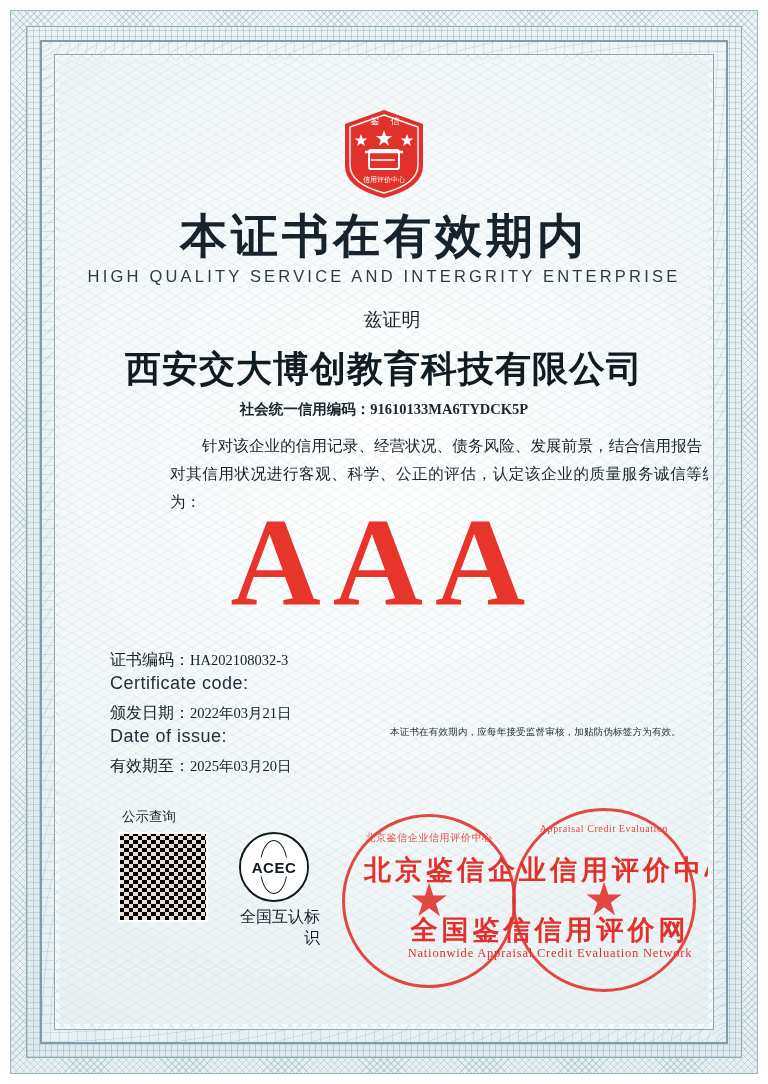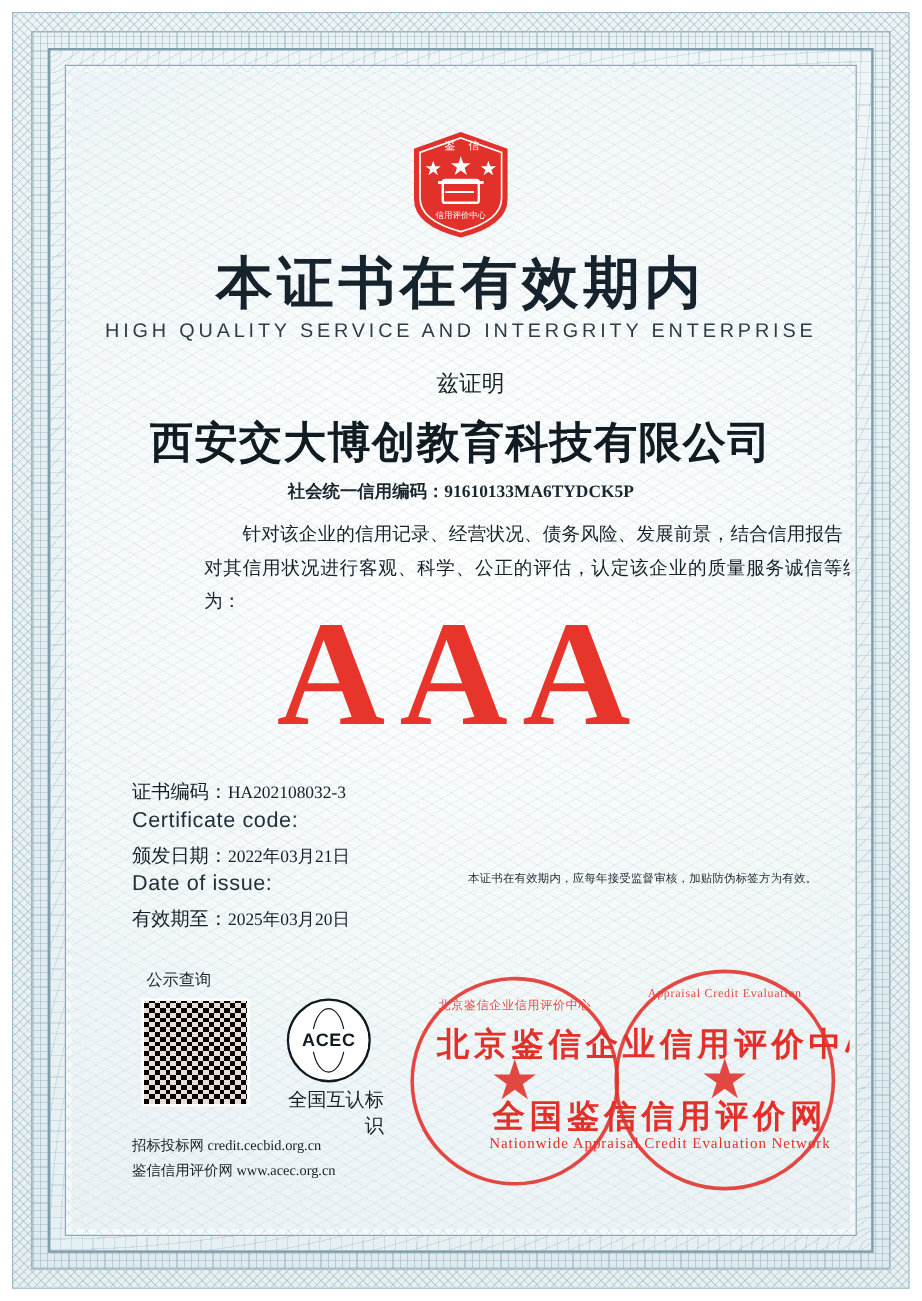--- a/index.html
+++ b/index.html
@@ -423,19 +423,15 @@
     </div>
     <div class="seal seal-right">
       <div class="star">★</div>
       <div class="seal-arc" style="top:12px;">Appraisal Credit Evaluation</div>
     </div>
 
     <div class="seal-band band-cn1">北京鉴信企业信用评价中心</div>
     <div class="seal-band band-en2">Nationwide Appraisal Credit Evaluation Network</div>
     <div class="seal-band band-cn2">全国鉴信信用评价网</div>
 
-    <div class="footer">
-      <div>招标投标网 credit.cecbid.org.cn</div>
-      <div>鉴信信用评价网 www.acec.org.cn</div>
-    </div>
 
   </div>
 </div>
 
 </body></html>

